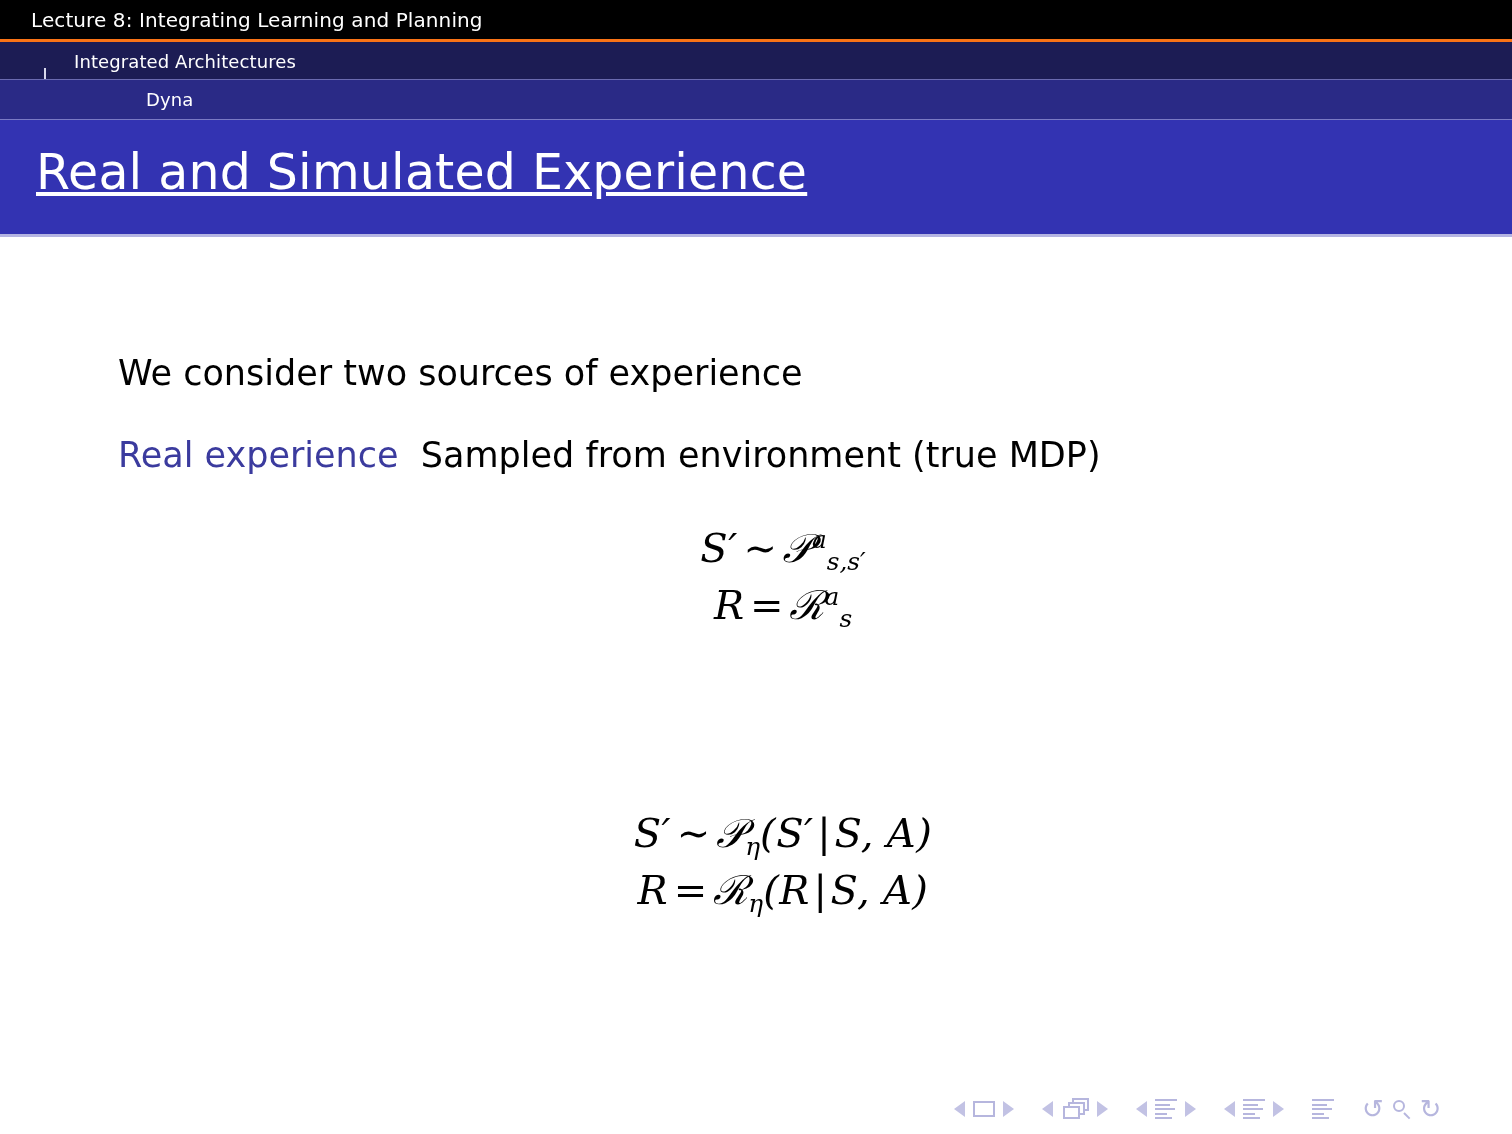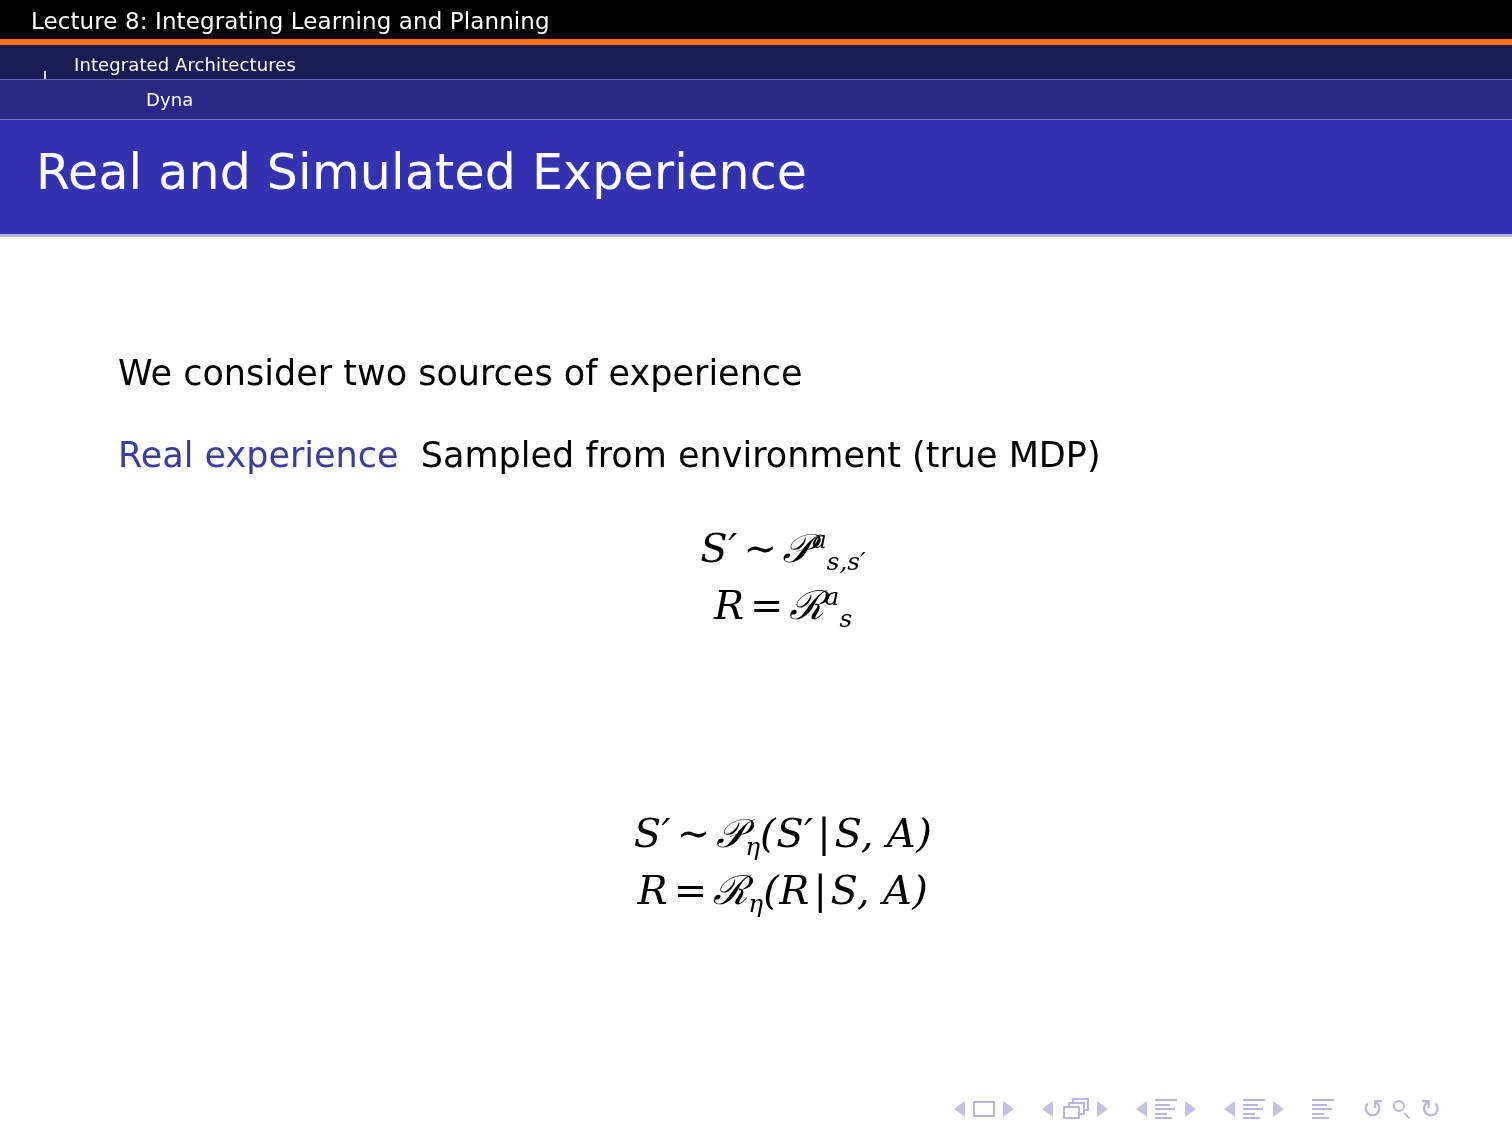--- a/index.html
+++ b/index.html
@@ -28,36 +28,36 @@
     overflow: hidden;
     color: #ffffff;
   }
   .nav-bar-0 {
     height: 39px;
     background: #000000;
   }
   .nav-bar-1 {
     height: 40px;
     background: #1c1c54;
-    border-top: 6px solid #f97316;
+    border-top: 3px solid #f97316;
   }
   .nav-bar-2 {
     height: 40px;
     background: #2a2a86;
     border-top: 1px solid #6a6ab0;
   }
   .nav-bar-3 {
     height: 8px;
     background: #3333b2;
     border-top: 1px solid #7a7ac4;
   }
   .nav-label {
     position: absolute;
     white-space: nowrap;
-    font-size: 23px;
+    font-size: 20px;
     font-weight: 400;
     letter-spacing: 0.1px;
     color: #ffffff;
     font-family: "DejaVu Sans", sans-serif;
   }
   .nav-label-0 { left: 31px; top: 8px; }
   .nav-label-1 { left: 74px; top: 9px; font-size: 18px; }
   .nav-label-2 { left: 105px; top: 9px; font-size: 18px; margin-left: 41px; }
 
   
@@ -93,20 +93,21 @@
     position: absolute;
     left: 36px;
     top: 21px;
     font-size: 49px;
     line-height: 1;
     font-weight: 400;
     color: #ffffff;
     white-space: nowrap;
     font-family: "DejaVu Sans", sans-serif;
     letter-spacing: 0.2px;
+    text-decoration: underline;
   }
 
   
   .slide-body {
     position: absolute;
     top: 237px; left: 0;
     width: 1512px;
     height: 840px;
   }
   .body-line {

